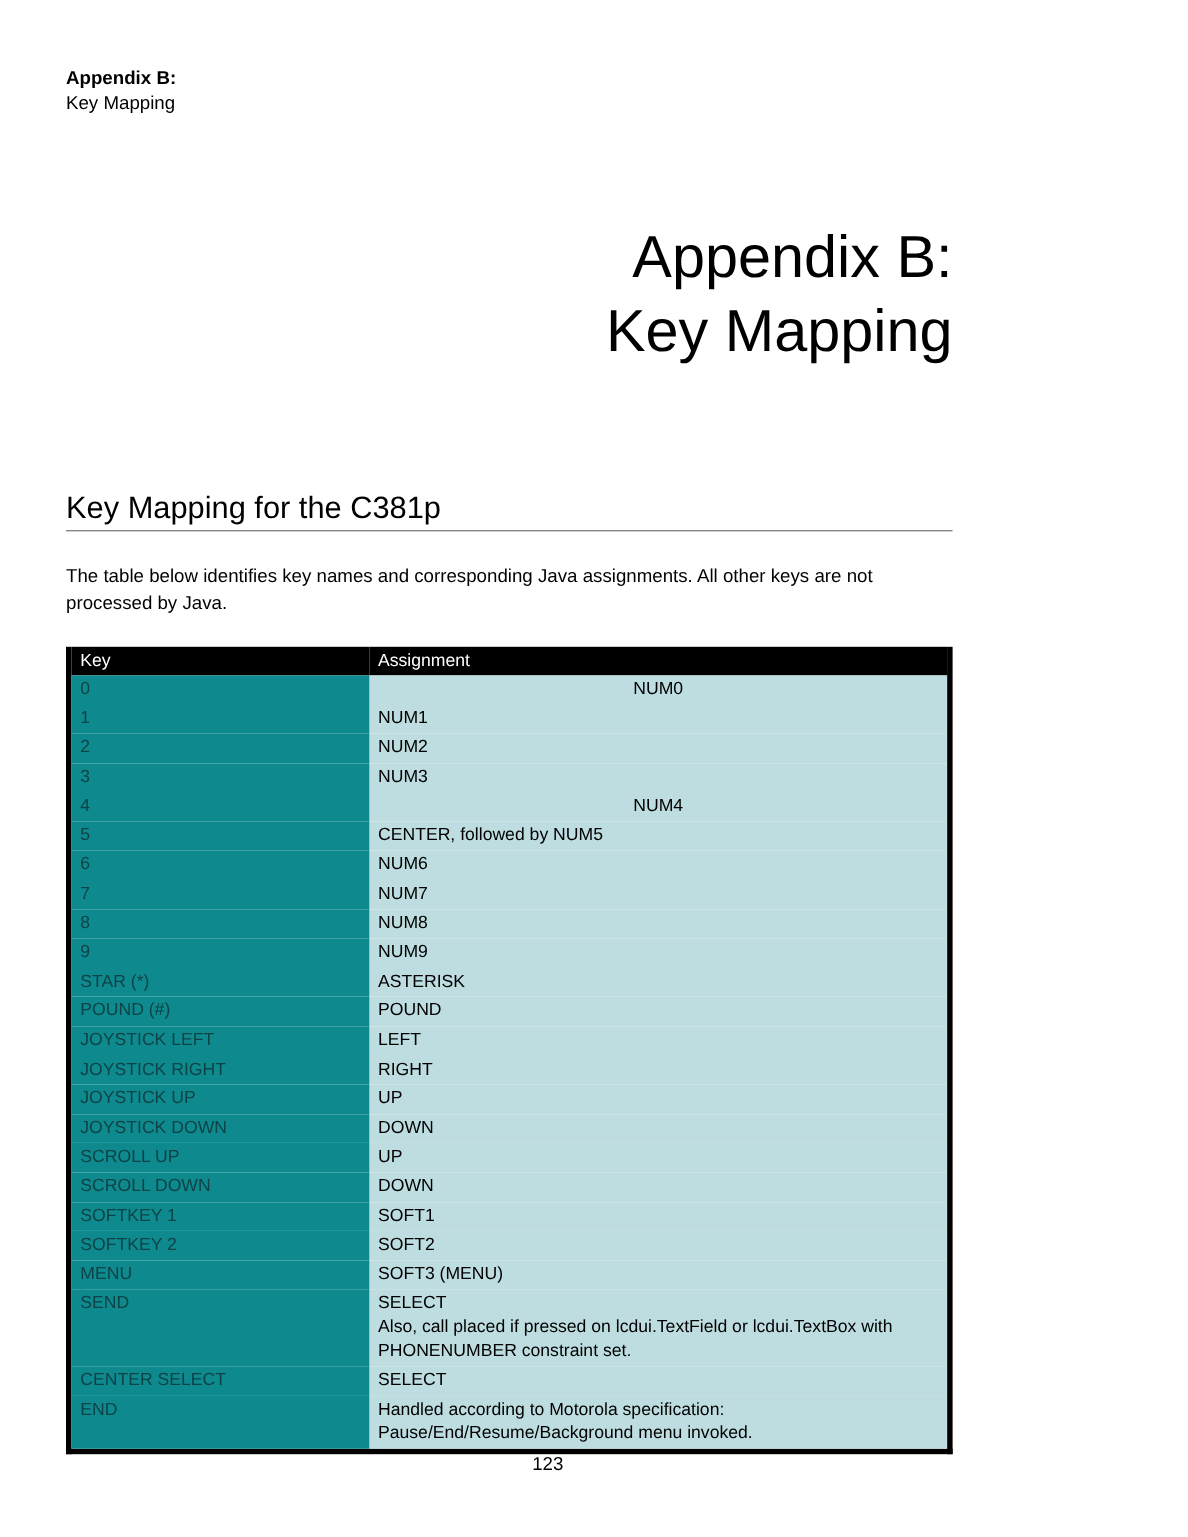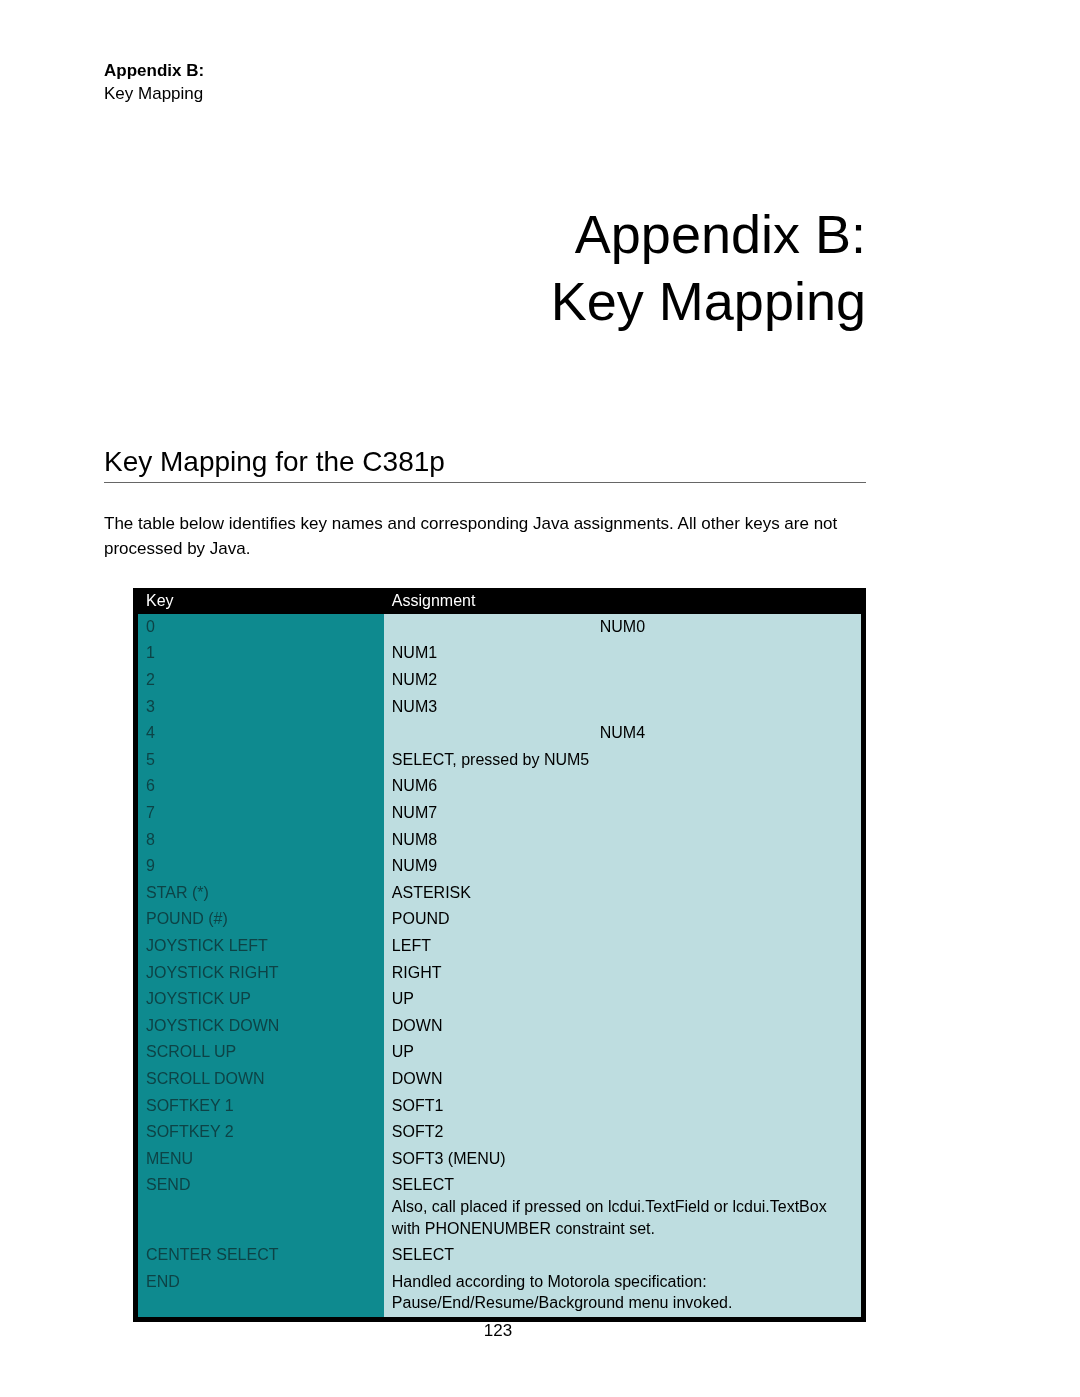--- a/index.html
+++ b/index.html
@@ -7,21 +7,21 @@
     padding: 0;
     background: #fff;
     font-family: Arial, Helvetica, sans-serif;
     color: #000;
   }
   .page {
     width: 996px;
     min-height: 1397px;
     position: relative;
     box-sizing: border-box;
-    padding: 60px 130px 60px 104px;
+    padding: 60px 130px 60px 60px;
   }
   .header-block {
     font-size: 17px;
     line-height: 1.35;
   }
   .header-block .line1 { font-weight: bold; }
   .main-title {
     text-align: right;
     margin-top: 95px;
     font-size: 54px;
@@ -38,21 +38,20 @@
   .intro {
     margin-top: 28px;
     font-size: 17px;
     line-height: 1.5;
   }
   .table-wrap {
     margin-top: 26px;
     border-left: 5px solid #000;
     border-right: 5px solid #000;
     border-bottom: 5px solid #000;
-    margin-left: 29px;
   }
   table {
     width: 100%;
     border-collapse: collapse;
     font-size: 16px;
   }
   thead th {
     background: #000;
     color: #fff;
     font-weight: 400;
@@ -122,21 +121,21 @@
           <tr>
             <td class="col1">3</td>
             <td style="white-space: pre-line;">NUM3</td>
           </tr>
           <tr>
             <td class="col1">4</td>
             <td style="white-space: pre-line; text-align: center;">NUM4</td>
           </tr>
           <tr>
             <td class="col1">5</td>
-            <td style="white-space: pre-line;">SELECT, pressed by NUM5</td>
+            <td style="white-space: pre-line;">CENTER, followed by NUM5</td>
           </tr>
           <tr>
             <td class="col1">6</td>
             <td style="white-space: pre-line;">NUM6</td>
           </tr>
           <tr>
             <td class="col1">7</td>
             <td style="white-space: pre-line;">NUM7</td>
           </tr>
           <tr>

